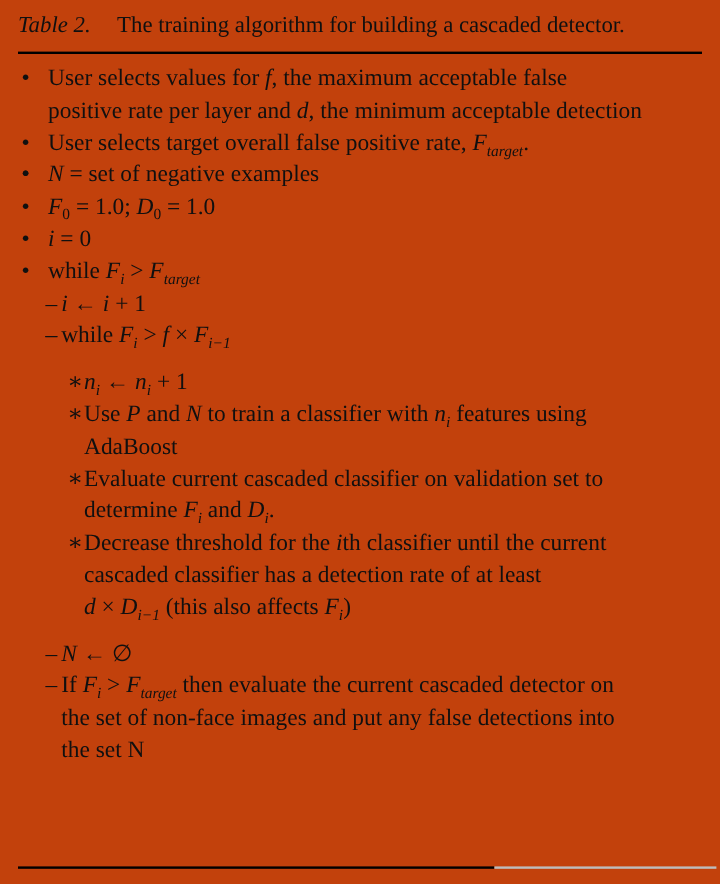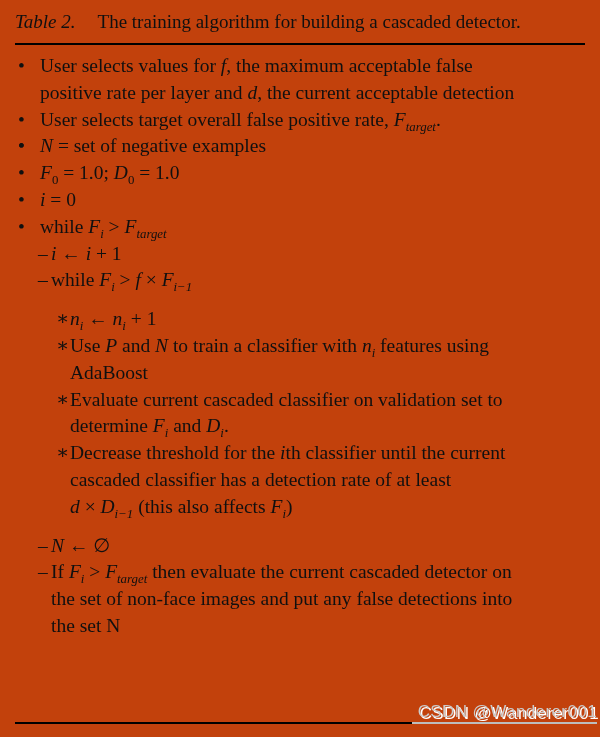--- a/index.html
+++ b/index.html
@@ -88,36 +88,35 @@
 
 <div class="page">
 
   <div class="caption">
     <span class="cap-label">Table 2.</span><span class="cap-text">The training algorithm for building a cascaded detector.</span>
   </div>
 
   <div class="rule rule-top"></div>
 
   <div class="content" id="algo">
-      <div class="item l1"><span class="marker">•</span><span class="line-content"><span>User selects values for </span><span class="it">f</span><span>, the maximum acceptable false</span><br><span>positive rate per layer and </span><span class="it">d</span><span>, the current acceptable detection</span><br></span></div>
+      <div class="item l1"><span class="marker">•</span><span class="line-content"><span>User selects values for </span><span class="it">f</span><span>, the maximum acceptable false</span><br><span>positive rate per layer and </span><span class="it">d</span><span>, the minimum acceptable detection</span><br></span></div>
       <div class="item l1"><span class="marker">•</span><span class="line-content"><span>User selects target overall false positive rate, </span><span class="it">F</span><sub>target</sub><span>.</span></span></div>
       <div class="item l1"><span class="marker">•</span></div>
       <div class="item l1"><span class="marker">•</span><span class="line-content"><span class="it">N</span><span> = set of negative examples</span></span></div>
       <div class="item l1"><span class="marker">•</span><span class="line-content"><span class="it">F</span><sub class="rm">0</sub><span> = 1.0; </span><span class="it">D</span><sub class="rm">0</sub><span> = 1.0</span></span></div>
       <div class="item l1"><span class="marker">•</span><span class="line-content"><span class="it">i</span><span> = 0</span></span></div>
       <div class="item l1"><span class="marker">•</span><span class="line-content"><span>while </span><span class="it">F</span><sub>i</sub><span> &gt; </span><span class="it">F</span><sub>target</sub></span></div>
       <div class="item l2"><span class="marker">–</span><span class="line-content"><span class="it">i</span><span> ← </span><span class="it">i</span><span> + 1</span></span></div>
       <div class="item l2"><span class="marker">–</span></div>
       <div class="item l2"><span class="marker">–</span><span class="line-content"><span>while </span><span class="it">F</span><sub>i</sub><span> &gt; </span><span class="it">f</span><span> × </span><span class="it">F</span><sub>i−1</sub></span></div>
       <div class="item l3 gap"><span class="marker">∗</span><span class="line-content"><span class="it">n</span><sub>i</sub><span> ← </span><span class="it">n</span><sub>i</sub><span> + 1</span></span></div>
       <div class="item l3"><span class="marker">∗</span><span class="line-content"><span>Use </span><span class="it">P</span><span> and </span><span class="it">N</span><span> to train a classifier with </span><span class="it">n</span><sub>i</sub><span> features using</span><br><span>AdaBoost</span></span></div>
       <div class="item l3"><span class="marker">∗</span><span class="line-content"><span>Evaluate current cascaded classifier on validation set to</span><br><span>determine </span><span class="it">F</span><sub>i</sub><span> and </span><span class="it">D</span><sub>i</sub><span>.</span></span></div>
       <div class="item l3"><span class="marker">∗</span><span class="line-content"><span>Decrease threshold for the </span><span class="it">i</span><span>th classifier until the current</span><br><span>cascaded classifier has a detection rate of at least</span><br><span class="it">d</span><span> × </span><span class="it">D</span><sub>i−1</sub><span> (this also affects </span><span class="it">F</span><sub>i</sub><span>)</span></span></div>
       <div class="item l2 gap"><span class="marker">–</span><span class="line-content"><span class="it">N</span><span> ← ∅</span></span></div>
       <div class="item l2"><span class="marker">–</span><span class="line-content"><span>If </span><span class="it">F</span><sub>i</sub><span> &gt; </span><span class="it">F</span><sub>target</sub><span> then evaluate the current cascaded detector on</span><br><span>the set of non-face images and put any false detections into</span><br><span>the set N</span></span></div>
     </div>
 
   <div class="rule rule-bottom-black"></div>
   <div class="rule rule-bottom-gray"></div>
 
-  <div class="watermark">CSDN @Wanderer001</div>
 
 </div>
 
 </body></html>

